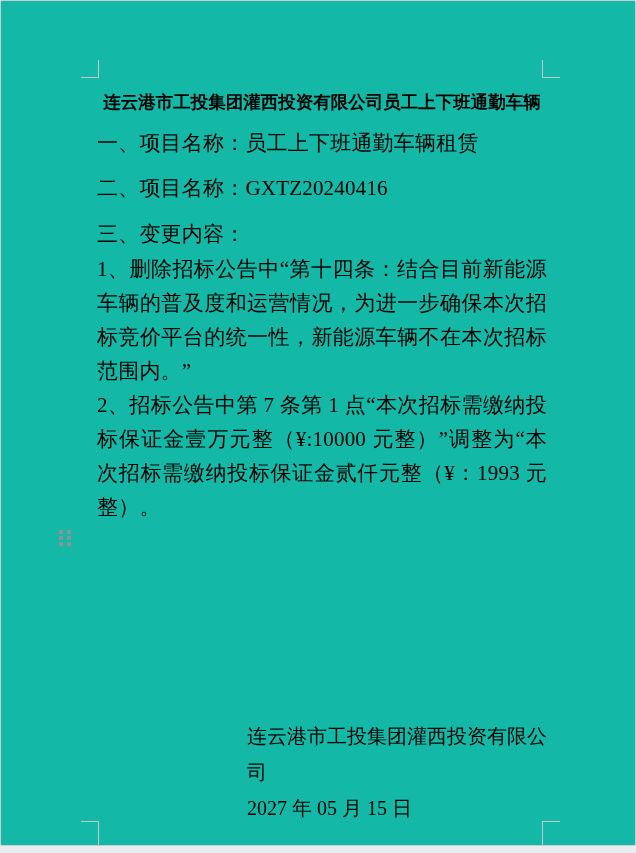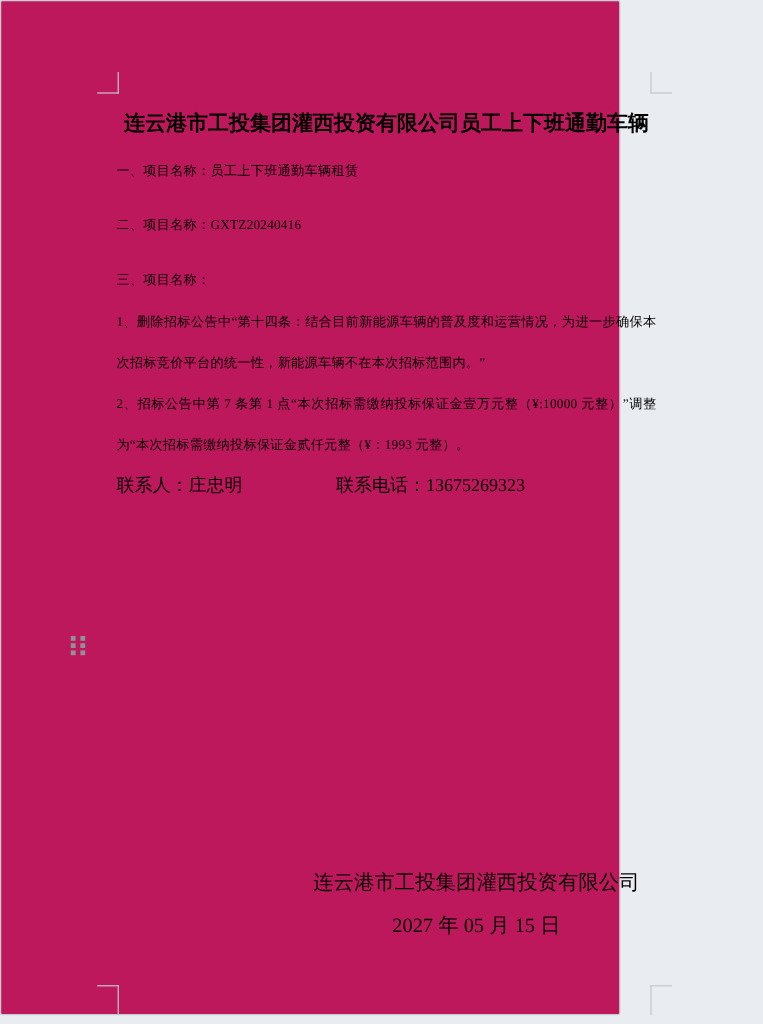--- a/index.html
+++ b/index.html
@@ -1,20 +1,20 @@
 <!DOCTYPE html>
 <html><head>
 <meta charset="utf-8">
 <style>
   html,body{margin:0;padding:0;}
   body{background:#e9ecf0;font-family:"Liberation Serif","DejaVu Serif",serif;color:#000;}
   .canvas{position:relative;width:636px;height:853px;background:#e9ecf0;overflow:hidden;}
   .page{
-    position:absolute;left:0;top:0;width:517px;height:846px;
-    background:#be185d;border:1px solid #c9cdd1;border-radius:2px;
+    position:absolute;left:0;top:0;width:636px;height:846px;
+    background:#14b8a6;border:1px solid #c9cdd1;border-radius:2px;
     box-sizing:border-box;
   }
   
   .mark{position:absolute;}
   .mark-tl{left:80px;top:59px;width:17px;height:17px;border-right:1px solid #c3c7cb;border-bottom:1px solid #c3c7cb;}
   .mark-tr{left:541px;top:59px;width:17px;height:17px;border-left:1px solid #c3c7cb;border-bottom:1px solid #c3c7cb;}
   .mark-bl{left:80px;top:820px;width:17px;height:24px;border-right:1px solid #c3c7cb;border-top:1px solid #c3c7cb;}
   .mark-br{left:541px;top:820px;width:17px;height:24px;border-left:1px solid #c3c7cb;border-top:1px solid #c3c7cb;}
   
   .handle{
@@ -23,33 +23,33 @@
   }
   .handle span{background:#8f9296;display:block;width:4px;height:4px;}
   
   .content{position:absolute;left:96px;top:76px;width:450px;}
   .doc-title{
     font-family:"Liberation Sans","DejaVu Sans",sans-serif;
     font-weight:bold;font-size:17.5px;line-height:37px;
     text-align:center;padding-top:7px;
   }
   .para{
-    font-size:11px;line-height:34px;margin:0;
+    font-size:21px;line-height:34px;margin:0;
     text-align:justify;letter-spacing:0.2px;
   }
   .mt-a{margin-top:5px;}
   .mt-b{margin-top:11px;}
   .mt-c{margin-top:12px;}
   .mt-d{margin-top:1px;}
   .contact{display:flex;font-size:15px;line-height:34px;}
   .contact-gap{width:78px;flex:0 0 auto;}
   .footer{position:absolute;left:96px;top:717px;width:450px;}
   .footer-inner{
     width:300px;margin-left:auto;margin-right:0;
-    text-align:center;font-size:17px;line-height:36px;
+    text-align:left;font-size:20px;line-height:36px;
   }
 </style>
 </head>
 <body>
 
 <div class="canvas">
   <div class="page">
 
     <div class="mark mark-tl"></div>
     <div class="mark mark-tr"></div>
@@ -65,29 +65,24 @@
       <span></span>
     </div>
 
     <div class="content">
       <div class="doc-title">
         <div>连云港市工投集团灌西投资有限公司员工上下班通勤车辆</div>
       </div>
 
       <p class="para mt-a">一、项目名称：员工上下班通勤车辆租赁</p>
       <p class="para mt-b">二、项目名称：GXTZ20240416</p>
-      <p class="para mt-c">三、项目名称：</p>
+      <p class="para mt-c">三、变更内容：</p>
       <p class="para mt-d">1、删除招标公告中“第十四条：结合目前新能源车辆的普及度和运营情况，为进一步确保本次招标竞价平台的统一性，新能源车辆不在本次招标范围内。”</p>
       <p class="para">2、招标公告中第 7 条第 1 点“本次招标需缴纳投标保证金壹万元整（¥:10000 元整）”调整为“本次招标需缴纳投标保证金贰仟元整（¥：1993 元整）。</p>
 
-      <div class="contact">
-        <span>联系人：庄忠明</span>
-        <span class="contact-gap"></span>
-        <span>联系电话：13675269323</span>
-      </div>
     </div>
 
     <div class="footer">
       <div class="footer-inner">
         <div>连云港市工投集团灌西投资有限公司</div>
         <div>2027 年 05 月 15 日</div>
       </div>
     </div>
 
   </div>

